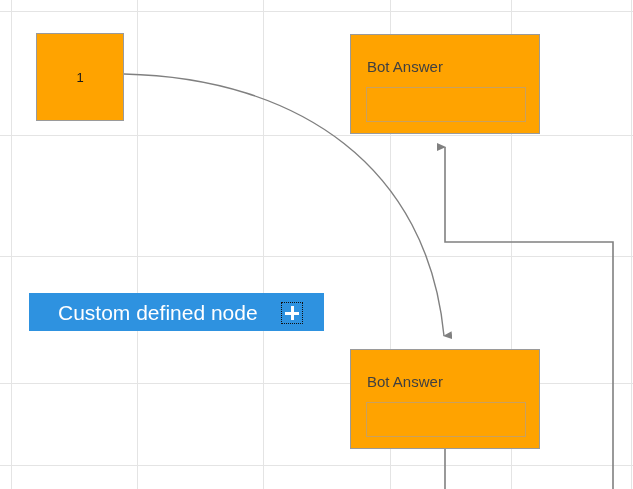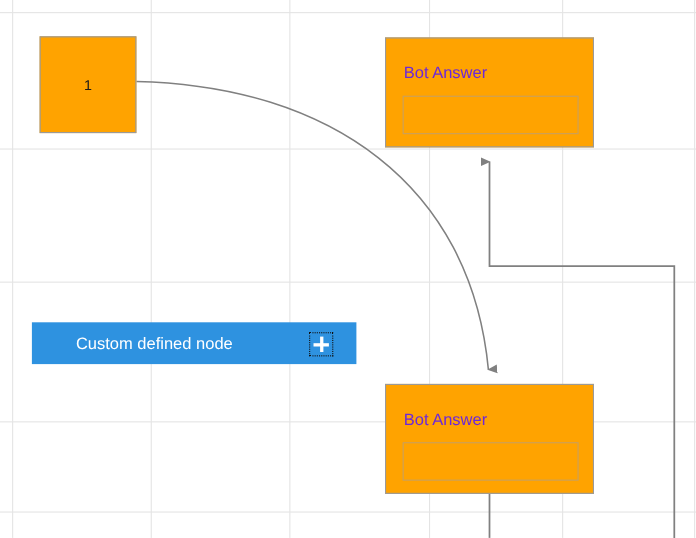--- a/index.html
+++ b/index.html
@@ -51,21 +51,21 @@
     text-align: center;
     font-size: 13px;
     color: #1a1a1a;
     line-height: 1;
   }
   .node-title {
     position: absolute;
     left: 16px;
     top: 24px;
     font-size: 15px;
-    color: #6d28d9;
+    color: #404040;
     line-height: 1;
     white-space: nowrap;
   }
   .node-slot {
     position: absolute;
     left: 15px;
     top: 52px;
     width: 160px;
     height: 35px;
     box-sizing: border-box;
@@ -78,22 +78,22 @@
     left: 29px;
     top: 293px;
     width: 295px;
     height: 38px;
     background: #2e92e0;
     display: flex;
     align-items: center;
   }
   .palette-label {
     color: #ffffff;
-    font-size: 15px;
-    margin-left: 40px;
+    font-size: 21px;
+    margin-left: 29px;
     line-height: 1;
     white-space: nowrap;
     user-select: none;
   }
   .palette-add {
     position: absolute;
     left: 252px;
     top: 9px;
     width: 22px;
     height: 22px;

